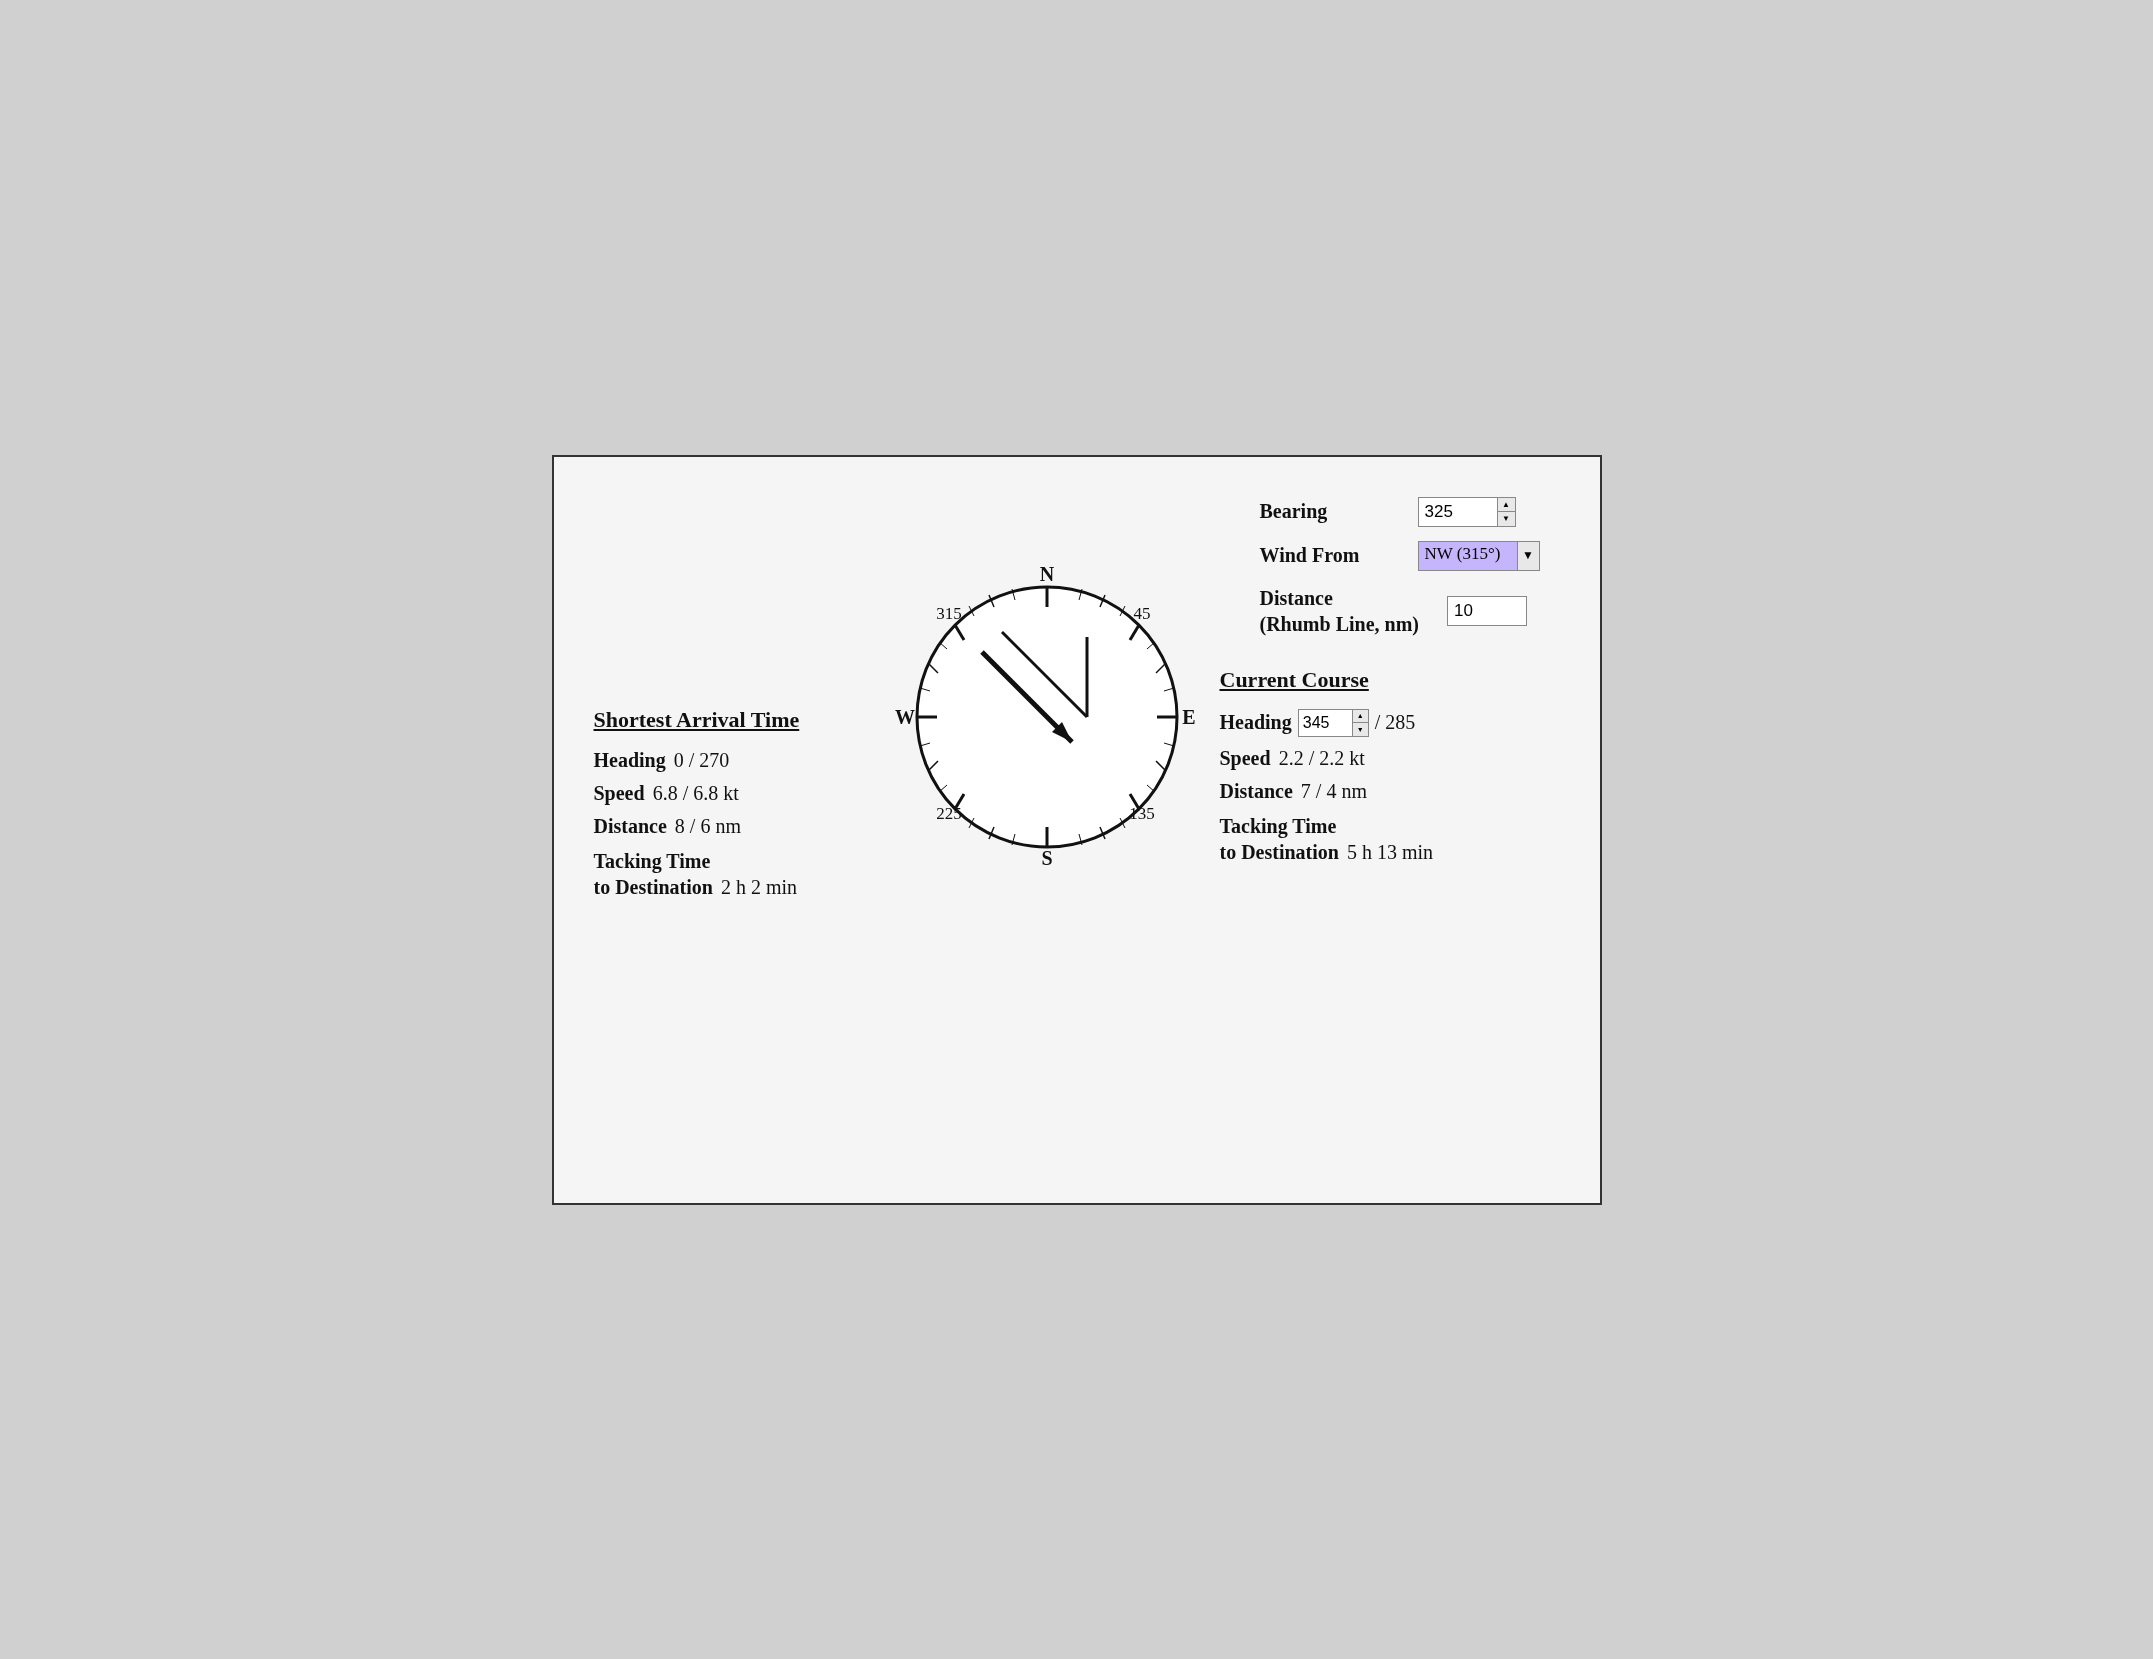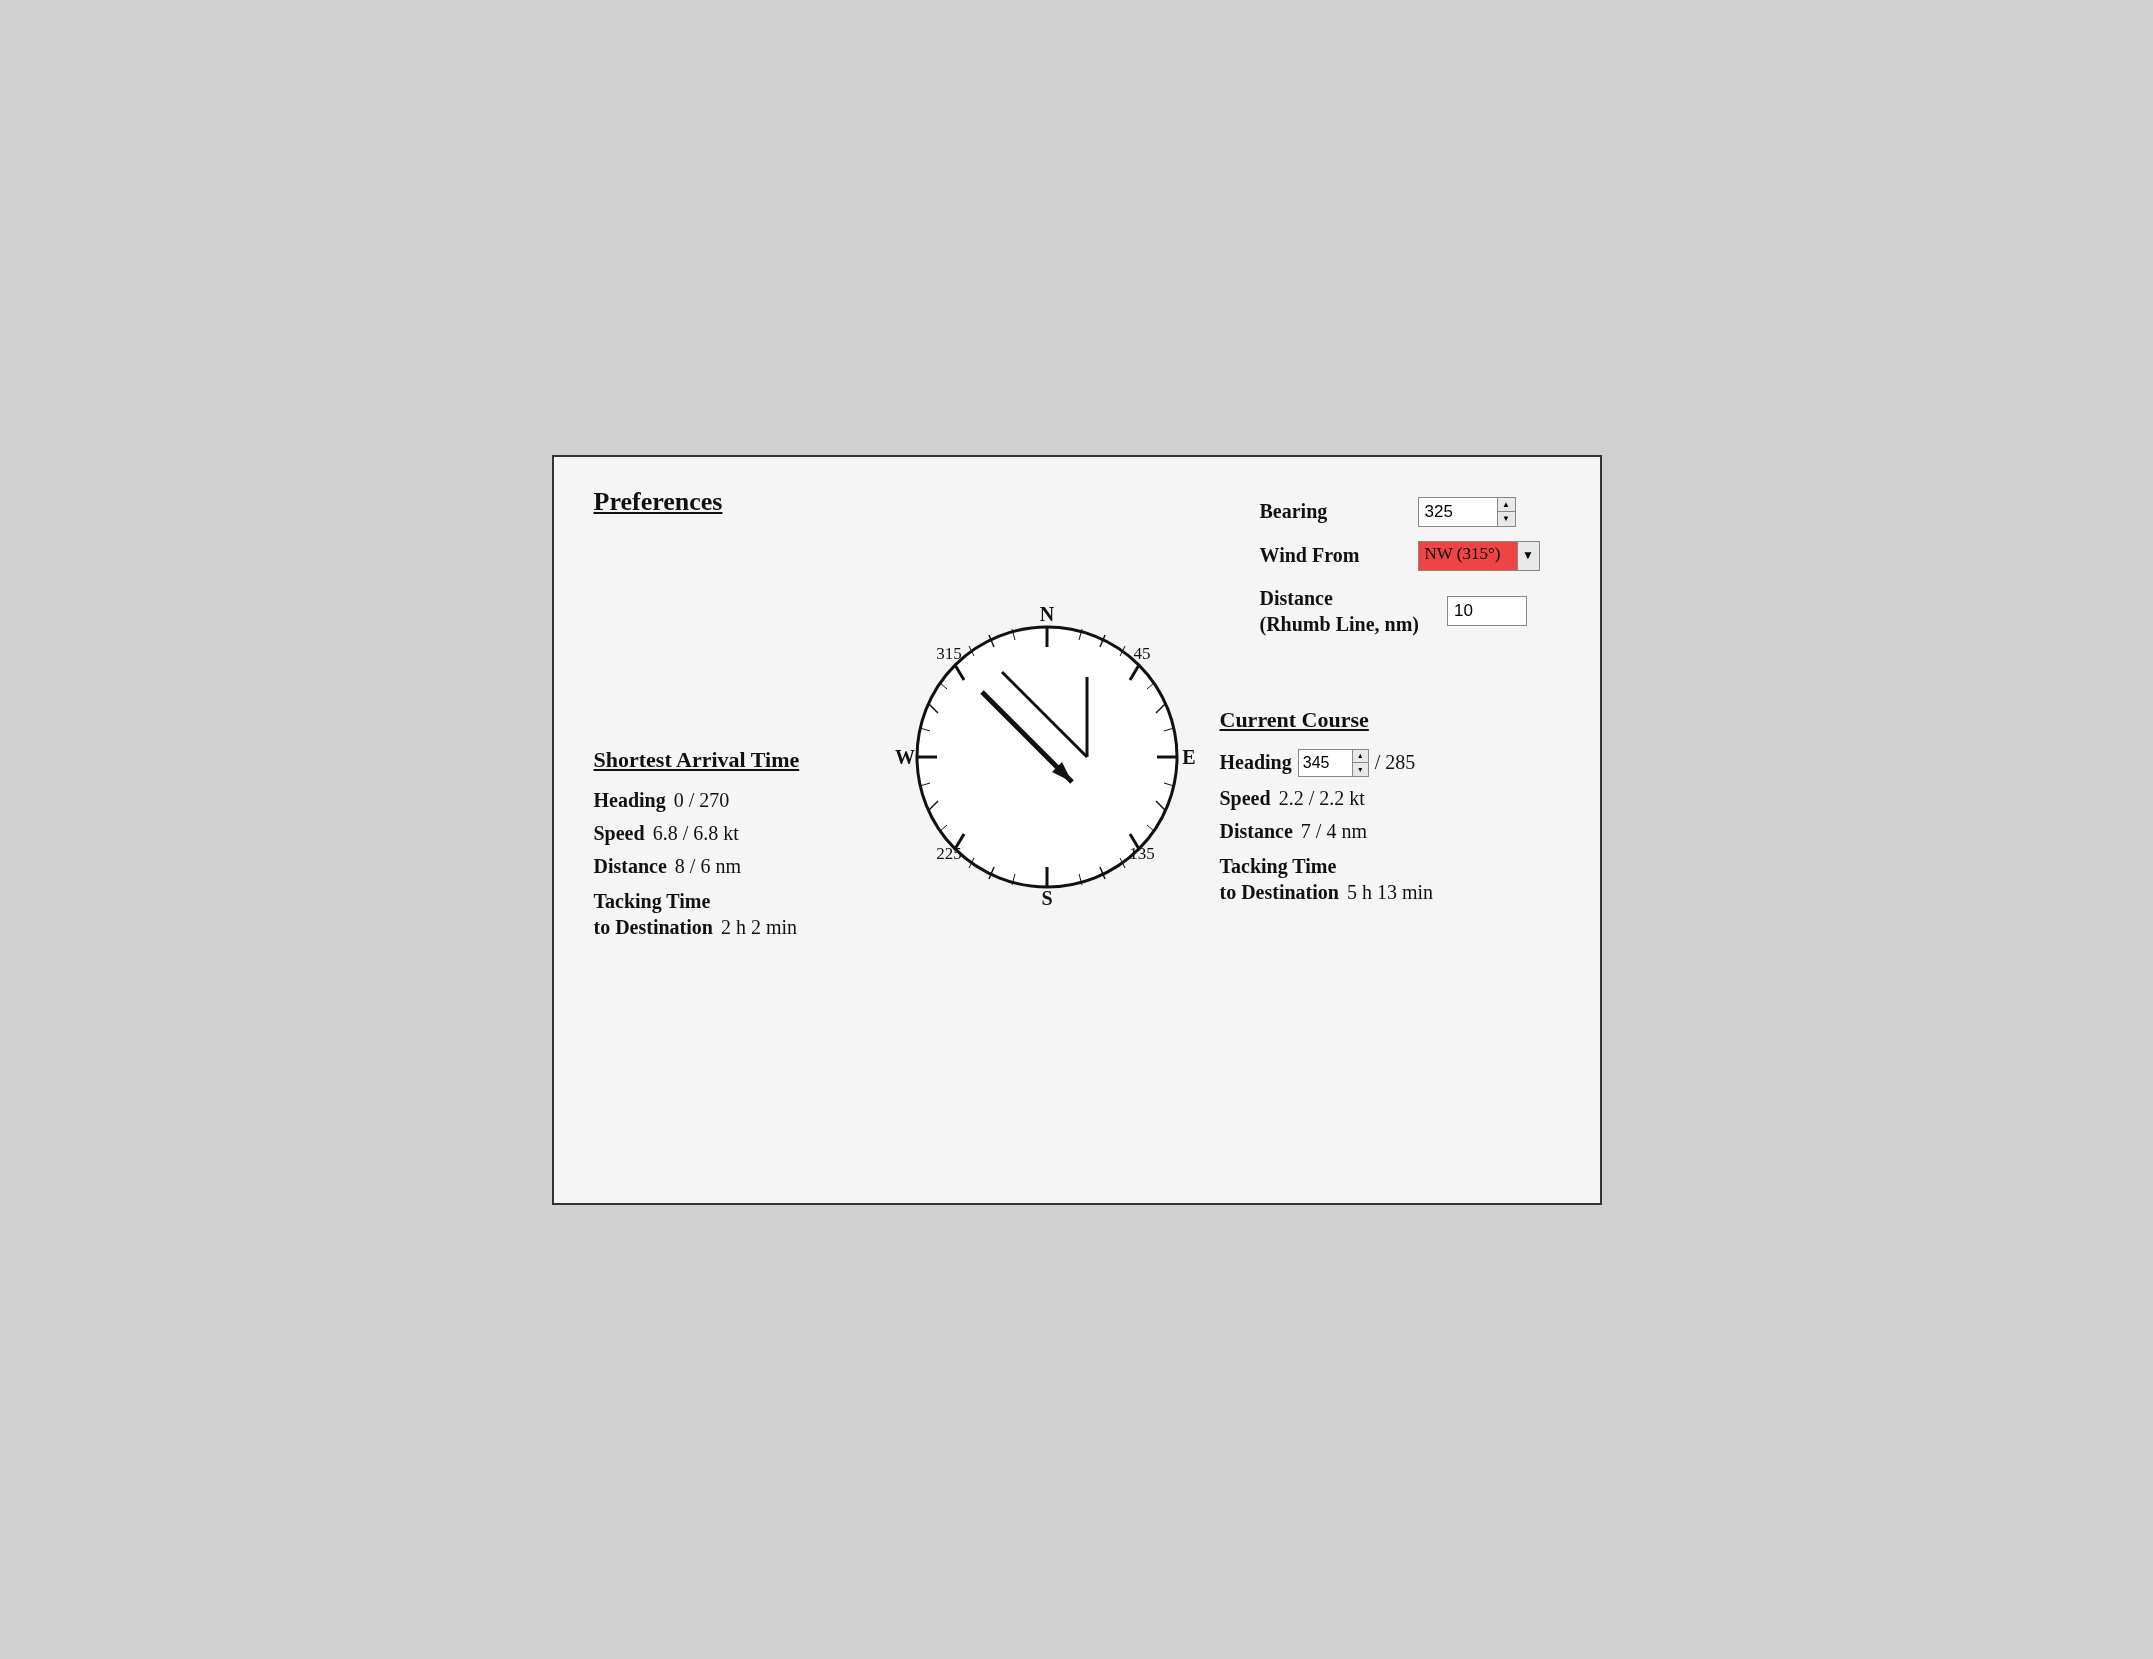--- a/index.html
+++ b/index.html
@@ -84,21 +84,21 @@
     }
     .spin-arrow:first-child {
       border-bottom: 1px solid #888;
     }
     .select-wrapper {
       display: flex;
       align-items: center;
     }
     .select-box {
       border: 1px solid #888;
-      background: #ef4444;
+      background: #c4b5fd;
       padding: 2px 6px;
       font-size: 17px;
       height: 30px;
       min-width: 100px;
     }
     .select-arrow {
       width: 22px;
       height: 30px;
       border: 1px solid #888;
       border-left: none;
@@ -220,21 +220,20 @@
     }
     .heading-spin-arrow:first-child {
       border-bottom: 1px solid #888;
     }
   </style>
 </head>
 <body>
 
 <div class="main-panel">
 
-  <div class="preferences-title">Preferences</div>
 
   <div class="top-right-controls">
 
     <div class="control-row">
       <span class="control-label">Bearing</span>
       <div class="spin-input-wrapper">
         <input class="spin-box" type="text" value="325" style="">
         <div class="spin-arrows">
           <button class="spin-arrow">▲</button>
           <button class="spin-arrow">▼</button>

